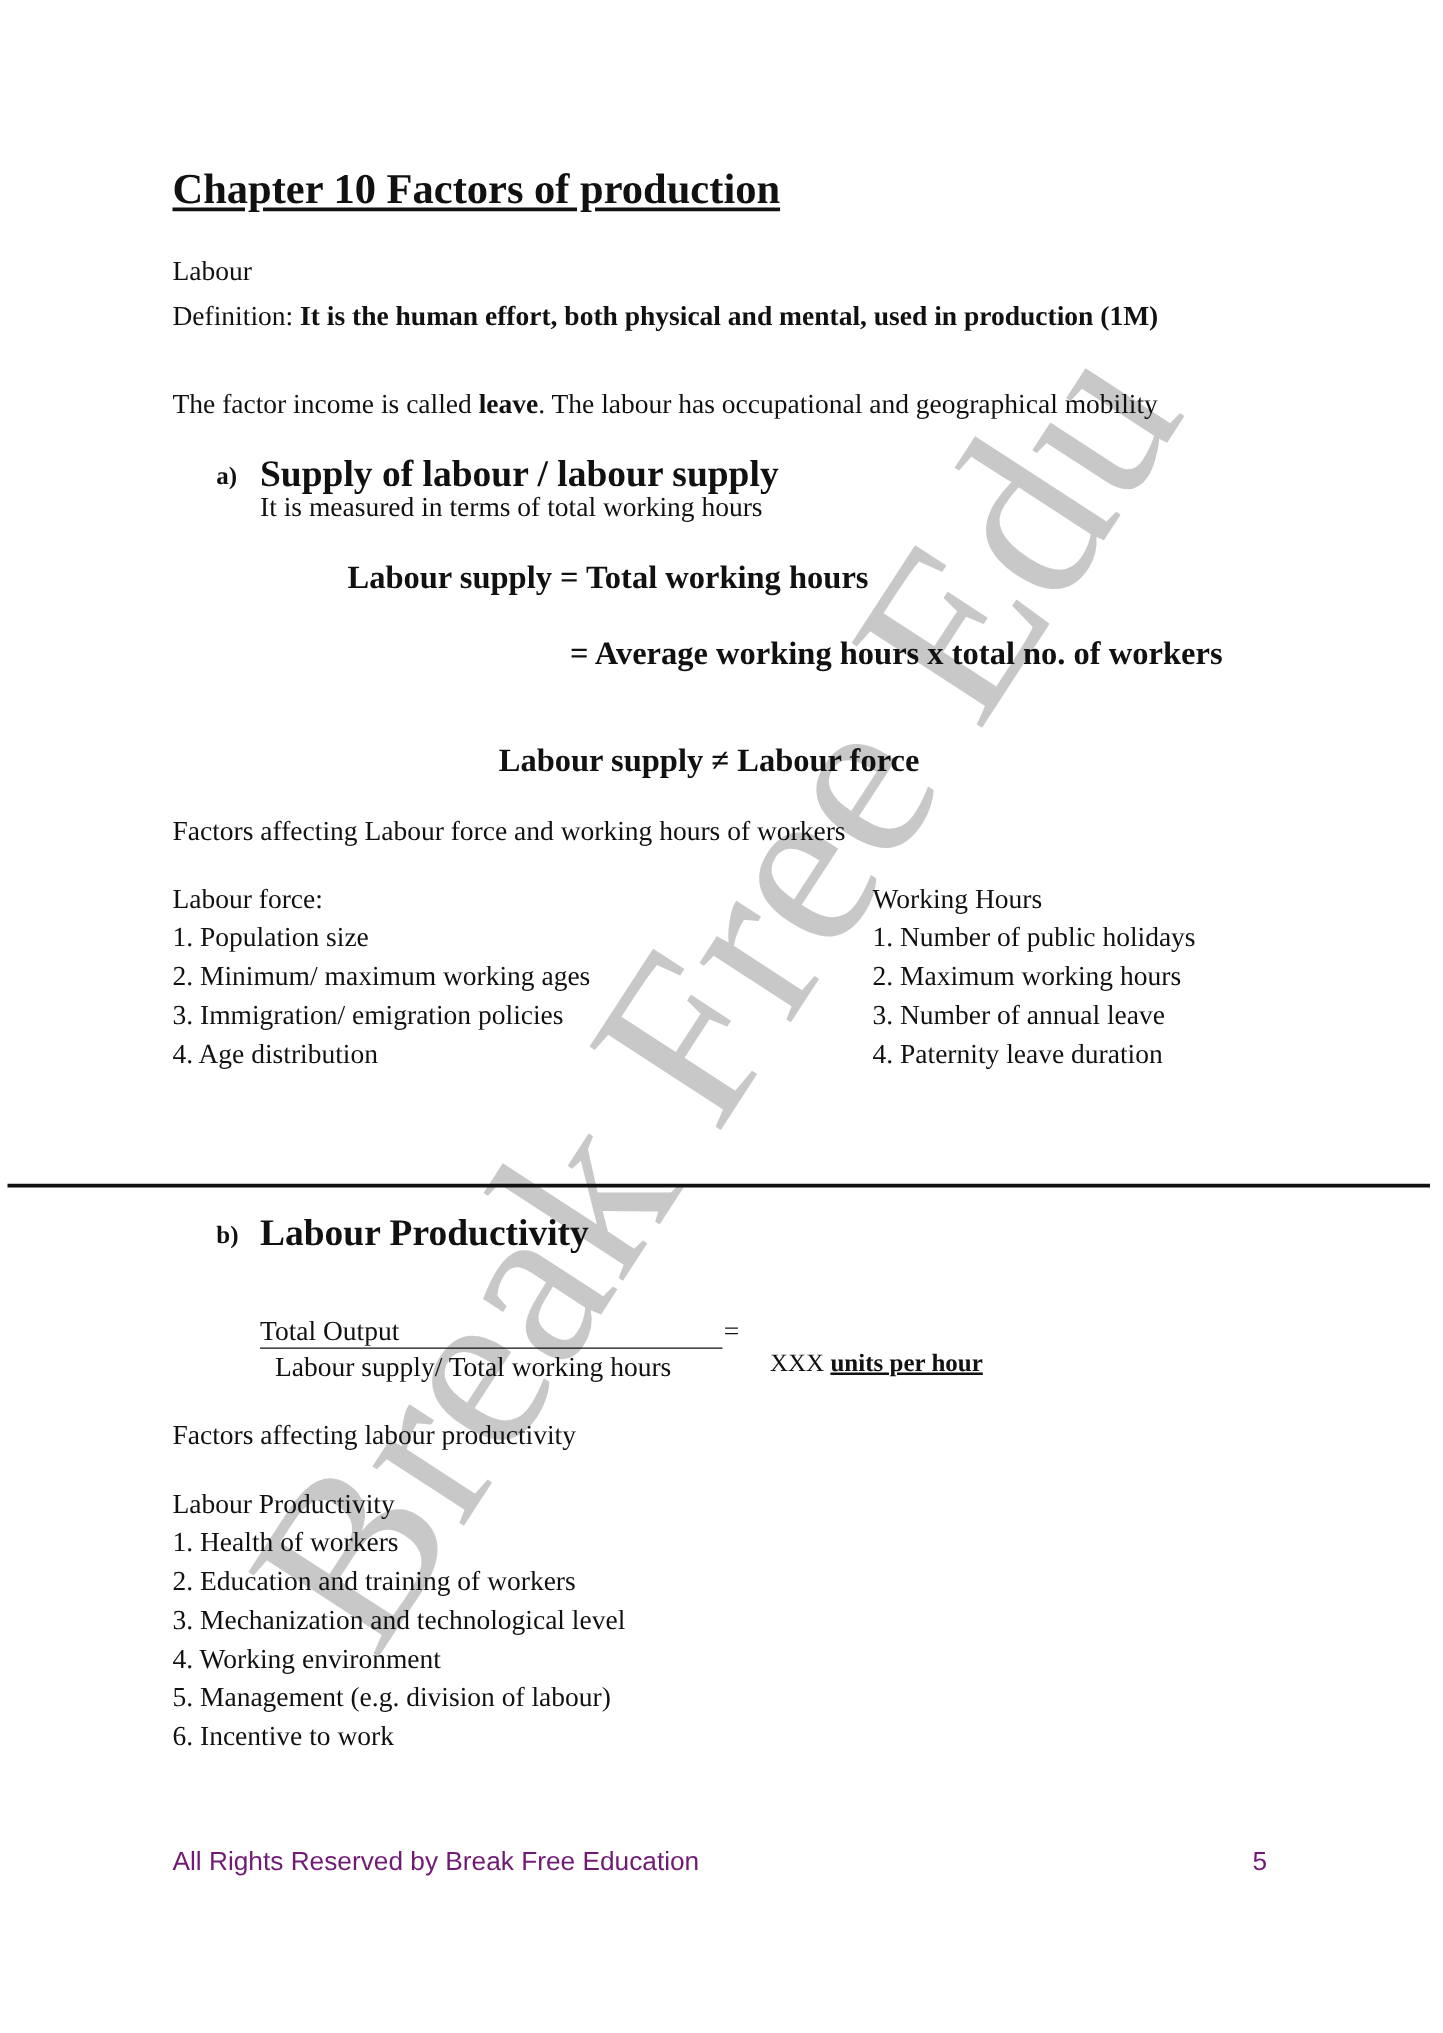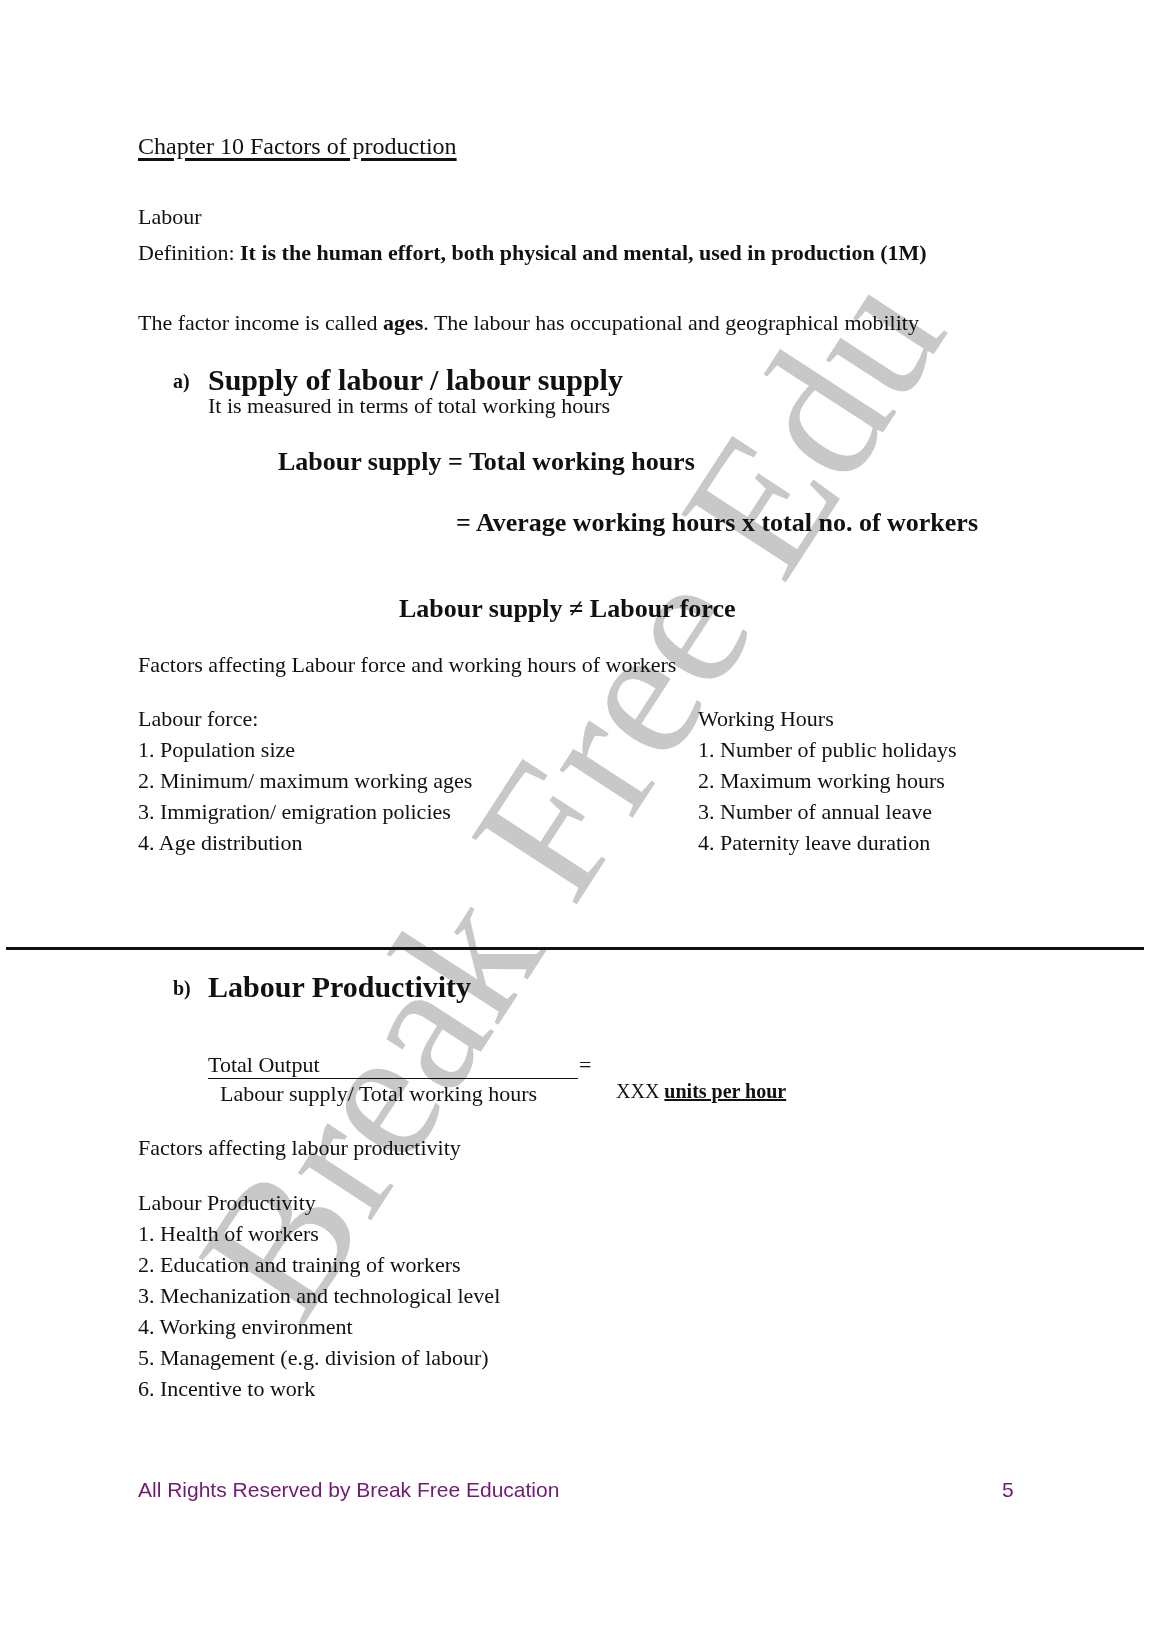--- a/index.html
+++ b/index.html
@@ -7,21 +7,21 @@
       width: 1154px; height: 1626px; position: relative; overflow: hidden;
       font-family: "Liberation Serif", "DejaVu Serif", serif; color: #111;
     }
     .abs { position: absolute; white-space: nowrap; }
     .watermark {
       position: absolute; left: 0; top: 0; width: 1154px; height: 1626px;
       pointer-events: none; z-index: 0;
     }
     .content { position: absolute; left: 0; top: 0; width: 1154px; height: 1626px; z-index: 1; }
     .title {
-      left: 138px; top: 133px; font-size: 24px; font-weight: normal;
+      left: 138px; top: 133px; font-size: 34px; font-weight: bold;
       text-decoration: underline; text-decoration-thickness: 3px; text-underline-offset: 4px;
     }
     .p { font-size: 22px; }
     .b { font-weight: bold; }
     .h2 { font-size: 30px; font-weight: bold; }
     .marker { font-size: 20px; font-weight: bold; }
     .eq { font-size: 26px; font-weight: bold; font-family: Liberation Serif, serif; }
     .list-line { font-size: 22px; line-height: 31px; }
     .rule {
       position: absolute; left: 6px; top: 947px; width: 1138px; height: 3px; background: #111;
@@ -49,21 +49,21 @@
 
   <div class="abs title">Chapter 10 Factors of production</div>
 
   <div class="abs p" style="left:138px; top:204px;">Labour</div>
 
   <div class="abs p" style="left:138px; top:240px;">
     <span>Definition: </span><span class="b">It is the human effort, both physical and mental, used in production (1M)</span>
   </div>
 
   <div class="abs p" style="left:138px; top:310px;">
-    <span>The factor income is called </span><span class="b">ages</span><span>. The labour has occupational and geographical mobility</span>
+    <span>The factor income is called </span><span class="b">leave</span><span>. The labour has occupational and geographical mobility</span>
   </div>
 
   <div class="abs marker" style="left:173px; top:370px;">a)</div>
   <div class="abs h2" style="left:208px; top:363px;">Supply of labour / labour supply</div>
   <div class="abs p" style="left:208px; top:393px;">It is measured in terms of total working hours</div>
 
   <div class="abs eq" style="left:278px; top:447px;">Labour supply = Total working hours</div>
   <div class="abs eq" style="left:456px; top:508px;">= Average working hours x total no. of workers</div>
   <div class="abs eq" style="left:399px; top:594px;">Labour supply ≠ Labour force</div>
 

